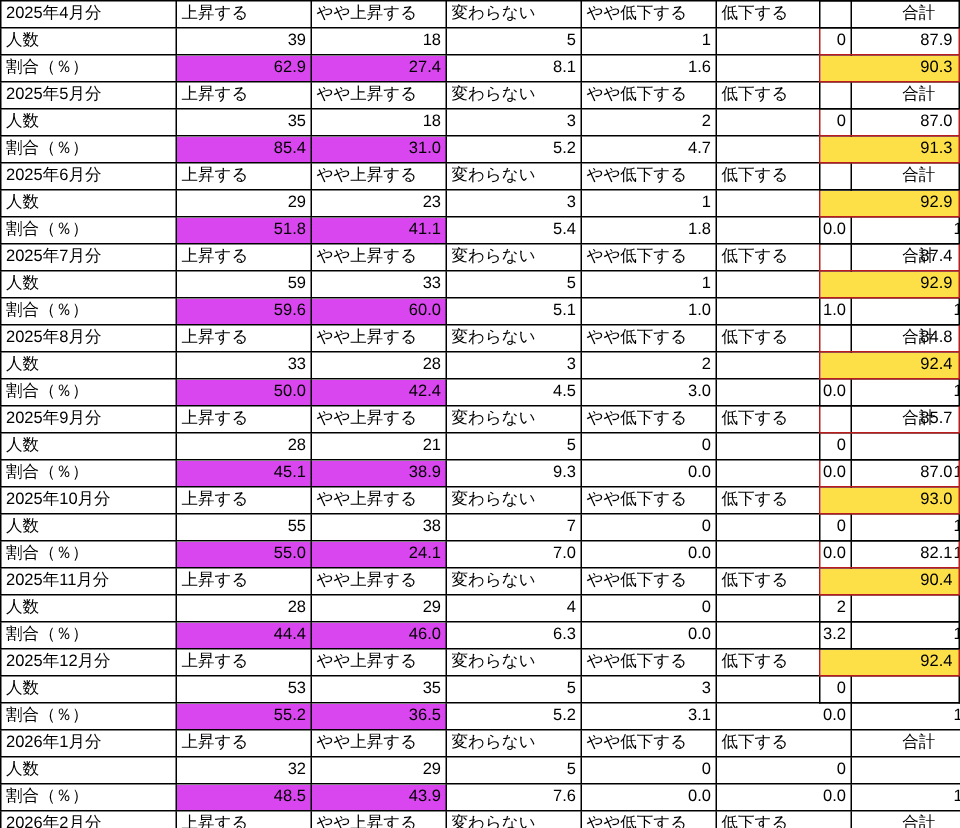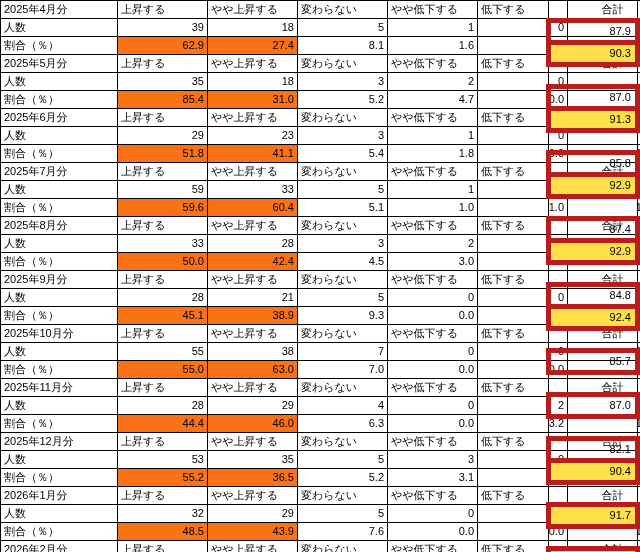--- a/index.html
+++ b/index.html
@@ -28,30 +28,30 @@
     white-space:nowrap;
     overflow:hidden;
   }
   .c-label{width:110px;text-align:left;}
   .c-num{width:83px;text-align:right;}
   .c-opt{width:83px;text-align:left;}
   .c-total{width:83px;text-align:right;}
   .c-total-h{width:83px;text-align:center;}
 
   .month{font-size:11px;}
-  .hl{background:#f97316;}
+  .hl{background:#d946ef;}
 
   
   #right-table{
     position:absolute;left:546px;top:0;
     width:94px;
     table-layout:fixed;
   }
   #right-table td{
-    border:5px solid #b91c1c;
+    border:1px solid #b91c1c;
     height:17px;
     line-height:15px;
     padding:0 4px;
     text-align:right;
     white-space:nowrap;
     overflow:hidden;
   }
   #right-table td.blank{border:1px solid #000;}
   .r-hl{background:#fde047;}
 </style>
@@ -156,21 +156,21 @@
           <td class="c-num">59</td>
           <td class="c-num">33</td>
           <td class="c-num">5</td>
           <td class="c-num">1</td>
           <td class="c-num">1</td>
           <td class="c-total">99</td>
         </tr>
         <tr>
           <td class="c-label">割合（％）</td>
           <td class="c-num hl">59.6</td>
-          <td class="c-num hl">60.4</td>
+          <td class="c-num hl">60.0</td>
           <td class="c-num">5.1</td>
           <td class="c-num">1.0</td>
           <td class="c-num">1.0</td>
           <td class="c-total">100</td>
         </tr>
         <tr>
           <td class="c-label month">2025年8月分</td>
           <td class="c-opt">上昇する</td>
           <td class="c-opt">やや上昇する</td>
           <td class="c-opt">変わらない</td>
@@ -237,21 +237,21 @@
           <td class="c-num">55</td>
           <td class="c-num">38</td>
           <td class="c-num">7</td>
           <td class="c-num">0</td>
           <td class="c-num">0</td>
           <td class="c-total">100</td>
         </tr>
         <tr>
           <td class="c-label">割合（％）</td>
           <td class="c-num hl">55.0</td>
-          <td class="c-num hl">63.0</td>
+          <td class="c-num hl">24.1</td>
           <td class="c-num">7.0</td>
           <td class="c-num">0.0</td>
           <td class="c-num">0.0</td>
           <td class="c-total">100</td>
         </tr>
         <tr>
           <td class="c-label month">2025年11月分</td>
           <td class="c-opt">上昇する</td>
           <td class="c-opt">やや上昇する</td>
           <td class="c-opt">変わらない</td>
@@ -360,23 +360,20 @@
         <tr>
           <td>87.0</td>
         </tr>
         <tr>
           <td class="r-hl">91.3</td>
         </tr>
         <tr>
           <td class="blank">&nbsp;</td>
         </tr>
         <tr>
-          <td>85.8</td>
-        </tr>
-        <tr>
           <td class="r-hl">92.9</td>
         </tr>
         <tr>
           <td class="blank">&nbsp;</td>
         </tr>
         <tr>
           <td>87.4</td>
         </tr>
         <tr>
           <td class="r-hl">92.9</td>
@@ -396,33 +393,33 @@
         <tr>
           <td>85.7</td>
         </tr>
         <tr>
           <td class="blank">&nbsp;</td>
         </tr>
         <tr>
           <td>87.0</td>
         </tr>
         <tr>
+          <td class="r-hl">93.0</td>
+        </tr>
+        <tr>
           <td class="blank">&nbsp;</td>
         </tr>
         <tr>
           <td>82.1</td>
         </tr>
         <tr>
           <td class="r-hl">90.4</td>
         </tr>
         <tr>
           <td class="blank">&nbsp;</td>
-        </tr>
-        <tr>
-          <td class="r-hl">91.7</td>
         </tr>
         <tr>
           <td class="blank">&nbsp;</td>
         </tr>
         <tr>
           <td class="r-hl">92.4</td>
         </tr>
         <tr>
           <td class="blank">&nbsp;</td>
         </tr>

